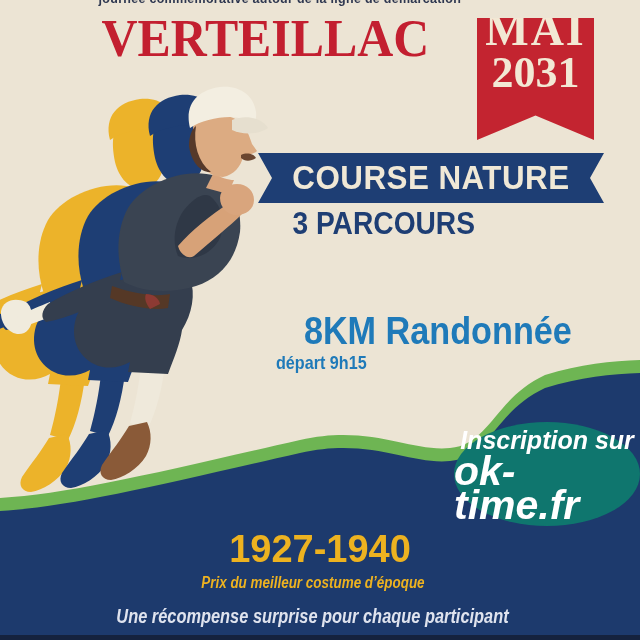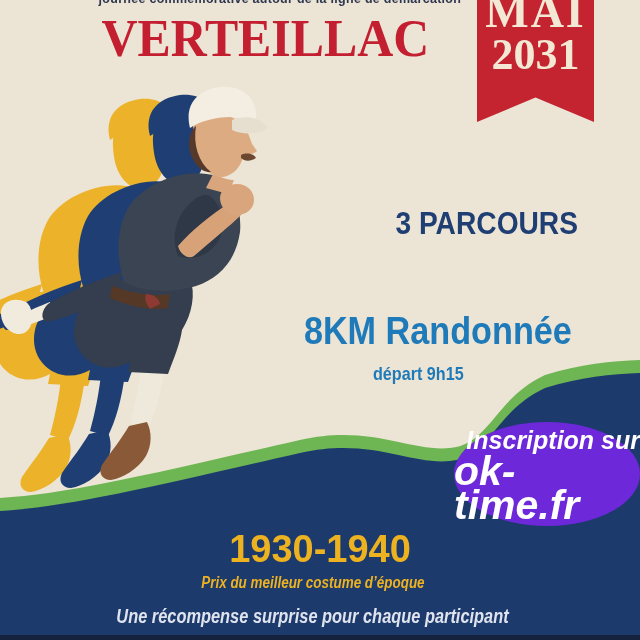--- a/index.html
+++ b/index.html
@@ -10,48 +10,48 @@
 
   
   .top-note{left:0;top:-9px;width:560px;text-align:center;font-size:13px;font-weight:bold;
             color:#2e3750;letter-spacing:.3px;line-height:15px;}
 
   
   .town{left:30px;top:10px;width:470px;text-align:center;
         font-family:"Liberation Serif",serif;font-weight:bold;font-size:53px;color:#c31f30;line-height:56px;}
 
   
-  .ribbon{left:477px;top:0;width:117px;height:122px;background:#c32430;
+  .ribbon{left:477px;top:18px;width:117px;height:122px;background:#c32430;
           clip-path:polygon(0 0,100% 0,100% 100%,50% 80%,0 100%);
           text-align:center;font-family:"Liberation Serif",serif;font-weight:bold;color:#f2e8d4;}
   .ribbon .m{display:block;margin-top:-12px;font-size:46px;line-height:48px;letter-spacing:2px;}
   .ribbon .y{display:block;margin-top:-4px;font-size:44px;line-height:46px;}
 
   
   .banner{left:258px;top:153px;width:346px;height:50px;background:#1e3e74;
           clip-path:polygon(0 0,100% 0,calc(100% - 14px) 50%,100% 100%,0 100%,14px 50%);
           display:flex;align-items:center;justify-content:center;
           color:#f0e8d6;font-weight:bold;font-size:33px;letter-spacing:.5px;}
-  .parcours{left:280px;top:205px;width:310px;text-align:right;
+  .parcours{left:280px;top:205px;width:310px;text-align:left;
             color:#1e3e74;font-weight:bold;font-size:32px;}
 
   
   .races{left:282px;top:238px;width:330px;display:flex;gap:16px;justify-content:center;}
   .race{text-align:center;}
   .race .dist{font-weight:bold;font-size:48px;line-height:52px;}
   .race .dep{font-weight:bold;font-size:19px;line-height:19px;margin-top:-2px;text-align:right;}
   .race.r20 .dist,.race.r20 .dep{color:#c32430;}
   .race.r10 .dist,.race.r10 .dep{color:#1e3e74;}
   .race8{left:268px;top:310px;width:340px;text-align:center;color:#1f7ab9;}
   .race8 .dist{font-weight:bold;font-size:38px;line-height:42px;}
-  .race8 .dep{font-weight:bold;font-size:19px;text-align:center;padding-right:40px;margin-top:11px;}
+  .race8 .dep{font-weight:bold;font-size:19px;text-align:left;padding-right:40px;margin-top:0;}
 
   
-  .reg-badge{left:454px;top:422px;width:186px;height:104px;background:#6d28d9;border-radius:50%;
-             display:flex;flex-direction:column;align-items:flex-end;justify-content:center;
+  .reg-badge{left:454px;top:422px;width:186px;height:104px;background:#0f766e;border-radius:50%;
+             display:flex;flex-direction:column;align-items:center;justify-content:center;
              color:#ffffff;font-style:italic;cursor:pointer;}
   .reg-badge .l1{font-size:25px;font-weight:bold;line-height:28px;}
   .reg-badge .l2{font-size:41px;font-weight:bold;line-height:34px;}
 
   .theme1{left:120px;top:490px;width:400px;text-align:center;color:#edb220;font-weight:bold;font-size:33px;line-height:38px;}
   .theme2{left:120px;top:528px;width:400px;text-align:center;color:#edb220;font-weight:bold;font-size:38px;line-height:42px;}
   .prize{left:0;top:574px;width:625px;text-align:center;color:#edb220;font-weight:bold;font-style:italic;font-size:16px;}
   .reward{left:0;top:604px;width:625px;text-align:center;color:#dfe3ee;font-weight:bold;font-style:italic;font-size:21px;}
 
   svg.layer{position:absolute;left:0;top:0;width:640px;height:640px;pointer-events:none;}
@@ -133,38 +133,41 @@
 
   <div class="abs town">
     <span class="cond" style="--sx:.94">VERTEILLAC</span>
   </div>
 
   <div class="abs ribbon">
     <span class="m">MAI</span>
     <span class="y">2031</span>
   </div>
 
+  <div class="abs banner">
+    <span class="cond" style="--sx:.95">COURSE NATURE</span>
+  </div>
 
   <div class="abs parcours">
     <span class="cond" style="--sx:.88">3 PARCOURS</span>
   </div>
 
 
   <div class="abs race8">
     <div class="dist"><span class="cond" style="--sx:.9">8KM Randonnée</span></div>
     <div class="dep"><span class="cond" style="--sx:.85">départ 9h15</span></div>
   </div>
 
   <div class="abs reg-badge">
     <span class="l1">Inscription sur</span>
     <span class="l2">ok-time.fr</span>
   </div>
 
   <div class="abs theme2">
-    <span class="cond">1930-1940</span>
+    <span class="cond">1927-1940</span>
   </div>
 
   <div class="abs prize">
     <span class="cond" style="--sx:.84">Prix du meilleur costume d’époque</span>
   </div>
   <div class="abs reward">
     <span class="cond" style="--sx:.78">Une récompense surprise pour chaque participant</span>
   </div>
 
 </div>

